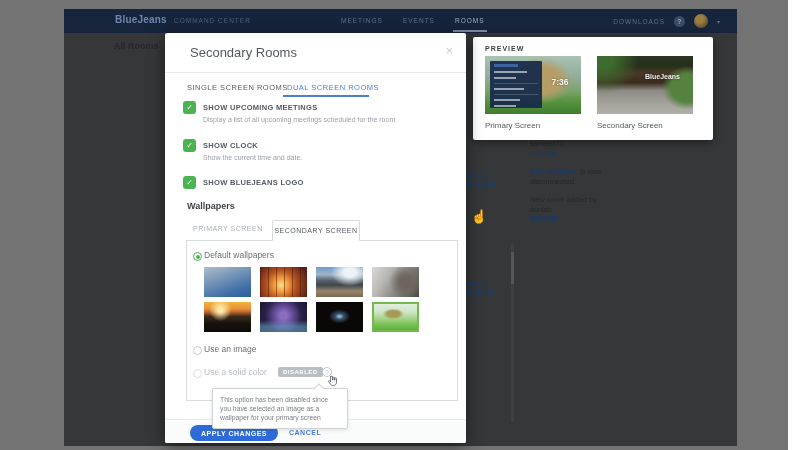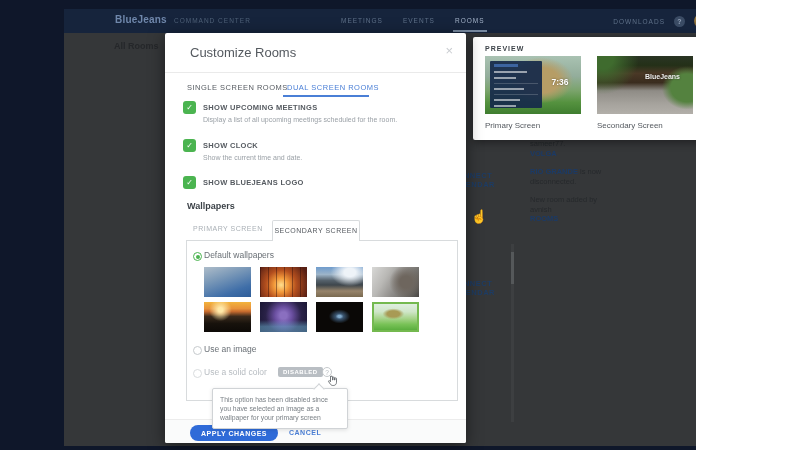--- a/index.html
+++ b/index.html
@@ -1,17 +1,17 @@
 <!DOCTYPE html>
 <html><head>
 <meta charset="utf-8">
 <style>
   * { margin:0; padding:0; box-sizing:border-box; }
   html,body { width:800px; height:450px; background:#fff; font-family:"Liberation Sans", sans-serif; }
-  .stage { position:relative; width:696px; height:450px; background:#0f172a; overflow:hidden; }
+  .stage { position:relative; width:788px; height:450px; background:#737373; overflow:hidden; }
 
   
   .frame { position:absolute; left:64px; top:9px; width:673px; height:437px; background:#353739; overflow:hidden; }
 
   
   .navbar { position:absolute; left:0; top:0; width:673px; height:24px; background:#16243c; }
   .brand { position:absolute; left:51px; top:5px; font-size:10px; font-weight:bold; color:#6f87ab; letter-spacing:.2px; }
   .product { position:absolute; left:110px; top:8px; font-size:6.5px; color:#4e6077; letter-spacing:1px; }
   .nav-row { position:absolute; left:277px; top:0; height:24px; display:flex; gap:20px; align-items:center; }
   .nav-item { position:relative; height:24px; line-height:24px; font-size:6.5px; letter-spacing:1px; color:#5e7088; }
@@ -184,21 +184,21 @@
       <span class="pv-clock">7:36</span>
     </div>
     <div class="pv-thumb pv-secondary">
       <span class="pv-watermark">BlueJeans</span>
     </div>
     <span class="pv-label lp">Primary Screen</span>
     <span class="pv-label ls">Secondary Screen</span>
   </div>
 
   <div class="modal">
-    <span class="modal-title">Customize Rooms</span>
+    <span class="modal-title">Secondary Rooms</span>
     <span class="modal-close">×</span>
     <div class="hdr-divider"></div>
 
     <span class="tab tab-single">SINGLE SCREEN ROOMS</span>
     <span class="tab tab-dual">DUAL SCREEN ROOMS</span>
     <div class="tab-underline"></div>
 
     <span class="cb cb1">✓</span>
     <span class="cb-label cbl1">SHOW UPCOMING MEETINGS</span>
     <span class="cb-desc cbd1">Display a list of all upcoming meetings scheduled for the room.</span>

